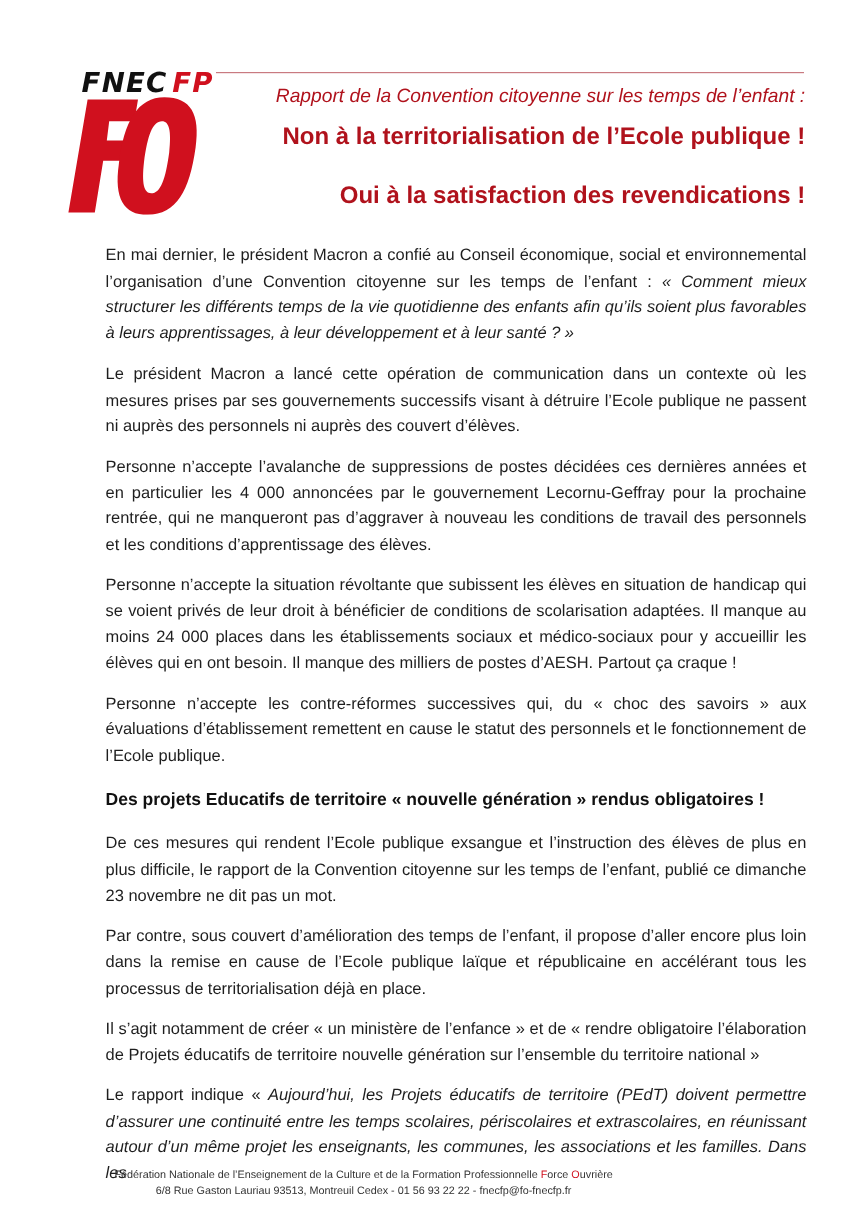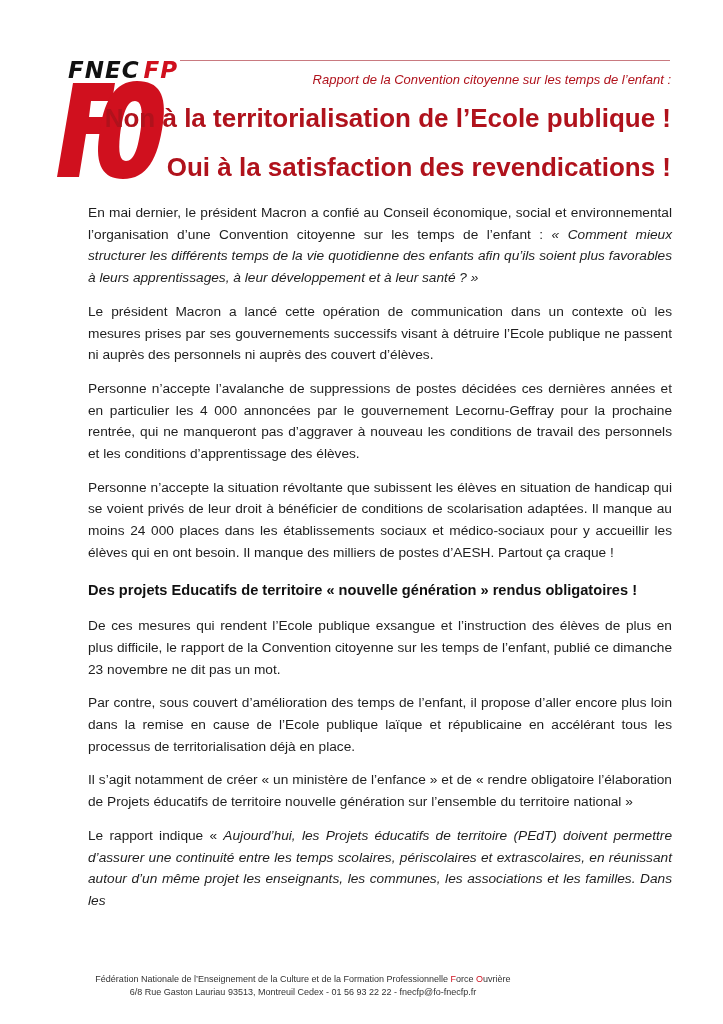--- a/index.html
+++ b/index.html
@@ -7,23 +7,23 @@
          font-family: "Liberation Sans", sans-serif; color: #1a1a1a; }
 
   .logo { position: absolute; left: 55px; top: 55px; width: 115px; height: 125px; }
   .logo .fnec { position: absolute; left: 13px; top: 2px; font-family: "DejaVu Sans", sans-serif;
                 font-weight: bold; font-style: italic; font-size: 23px; letter-spacing: 1px; color: #111; white-space: nowrap; }
   .logo .fnec .fp { color: #d0101e; margin-left: 4px; }
   .logo svg { position: absolute; left: 0; top: 24px; }
 
   .header-rule { position: absolute; left: 180px; top: 60px; width: 490px; height: 1px;
                  background: #c97a80; }
-  .subtitle { position: absolute; right: 52px; top: 72px; font-style: italic; font-size: 13px;
+  .subtitle { position: absolute; right: 52px; top: 72px; font-style: italic; font-size: 16px;
               color: #b0121c; white-space: nowrap; }
-  .title1, .title2 { position: absolute; right: 52px; font-weight: bold; font-size: 26px;
+  .title1, .title2 { position: absolute; right: 52px; font-weight: bold; font-size: 20px;
                      color: #b0121c; white-space: nowrap; }
   .title1 { top: 103px; }
   .title2 { top: 136px; margin-top: 16px; }
 
   .content { position: absolute; left: 88px; top: 202px; width: 584px; font-size: 13.7px;
              line-height: 21.7px; color: #1e1e1e; }
   .content p { margin: 0 0 12px 0; text-align: justify; }
   .content .it { font-style: italic; }
   .content h2 { font-size: 14.6px; font-weight: bold; margin: 16px 0 14px 0;
                 color: #111; }
@@ -50,20 +50,21 @@
 <div class="header-rule"></div>
 <div class="subtitle">Rapport de la Convention citoyenne sur les temps de l’enfant :</div>
 <div class="title1">Non à la territorialisation de l’Ecole publique !</div>
 <div class="title2">Oui à la satisfaction des revendications !</div>
 
 <div class="content">
   <p><span>En mai dernier, le président Macron a confié au Conseil économique, social et environnemental l’organisation d’une Convention citoyenne sur les temps de l’enfant : </span><span class="it">« Comment mieux structurer les différents temps de la vie quotidienne des enfants afin qu’ils soient plus favorables à leurs apprentissages, à leur développement et à leur santé ? »</span></p>
   <p>Le président Macron a lancé cette opération de communication dans un contexte où les mesures prises par ses gouvernements successifs visant à détruire l’Ecole publique ne passent ni auprès des personnels ni auprès des couvert d’élèves.</p>
   <p>Personne n’accepte l’avalanche de suppressions de postes décidées ces dernières années et en particulier les 4 000 annoncées par le gouvernement Lecornu-Geffray pour la prochaine rentrée, qui ne manqueront pas d’aggraver à nouveau les conditions de travail des personnels et les conditions d’apprentissage des élèves.</p>
   <p>Personne n’accepte la situation révoltante que subissent les élèves en situation de handicap qui se voient privés de leur droit à bénéficier de conditions de scolarisation adaptées. Il manque au moins 24 000 places dans les établissements sociaux et médico-sociaux pour y accueillir les élèves qui en ont besoin. Il manque des milliers de postes d’AESH. Partout ça craque !</p>
+  <p>Personne n’accepte les contre-réformes successives qui, du « choc des savoirs » aux évaluations d’établissement remettent en cause le statut des personnels et le fonctionnement de l’Ecole publique.</p>
   <h2>Des projets Educatifs de territoire « nouvelle génération » rendus obligatoires !</h2>
   <p>De ces mesures qui rendent l’Ecole publique exsangue et l’instruction des élèves de plus en plus difficile, le rapport de la Convention citoyenne sur les temps de l’enfant, publié ce dimanche 23 novembre ne dit pas un mot.</p>
   <p class="gap">Par contre, sous couvert d’amélioration des temps de l’enfant, il propose d’aller encore plus loin dans la remise en cause de l’Ecole publique laïque et républicaine en accélérant tous les processus de territorialisation déjà en place.</p>
   <p>Il s’agit notamment de créer « un ministère de l’enfance » et de « rendre obligatoire l’élaboration de Projets éducatifs de territoire nouvelle génération sur l’ensemble du territoire national »</p>
   <p><span>Le rapport indique « </span><span class="it">Aujourd’hui, les Projets éducatifs de territoire (PEdT) doivent permettre d’assurer une continuité entre les temps scolaires, périscolaires et extrascolaires, en réunissant autour d’un même projet les enseignants, les communes, les associations et les familles. Dans les</span></p>
 </div>
 
 <div class="footer">
   <div><span>Fédération Nationale de l’Enseignement de la Culture et de la Formation Professionnelle </span><span class="red">F</span><span>orce </span><span class="red">O</span><span>uvrière</span></div>
   <div>6/8 Rue Gaston Lauriau 93513, Montreuil Cedex - 01 56 93 22 22 - fnecfp@fo-fnecfp.fr</div>

